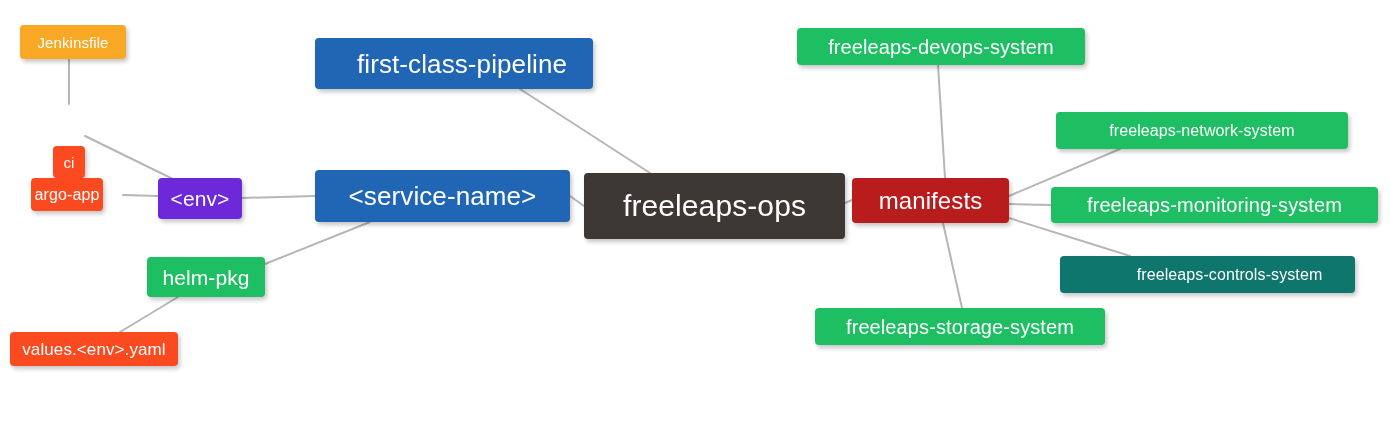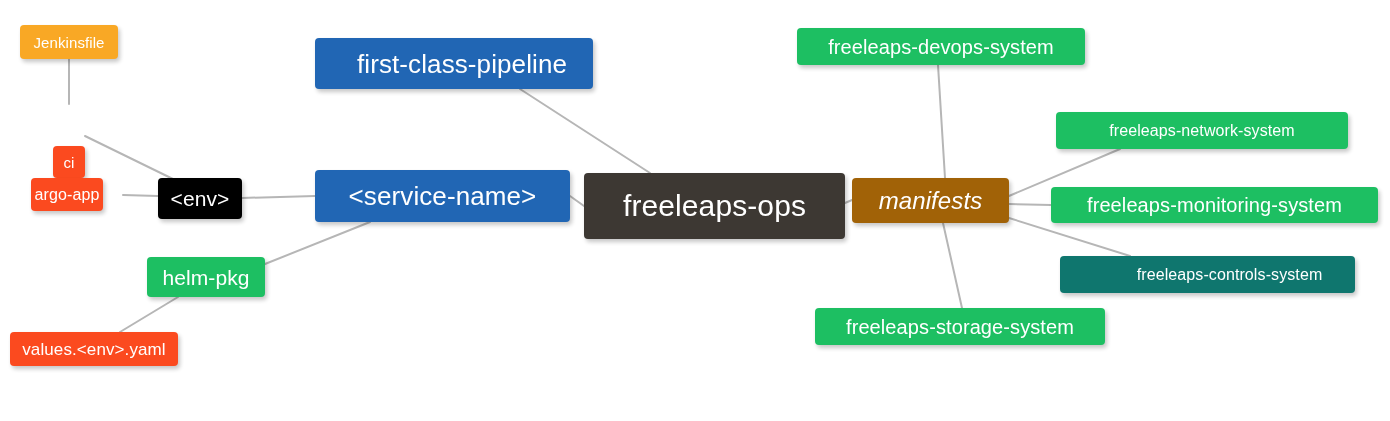--- a/index.html
+++ b/index.html
@@ -76,36 +76,36 @@
       <path class="edge" d="M 1009 218 L 1130 256" stroke="#b6b6b6"></path>
       <path class="edge" d="M 943 223 L 962 308" stroke="#b6b6b6"></path>
     </svg>
   <div id="node-layer">
       <div class="node node-root" style="left: 584px; top: 173px; width: 261px; height: 66px; background: rgb(61, 56, 51); font-size: 30px;">
         <span class="node-label">freeleaps-ops</span>
       </div>
       <div class="node node-branch" style="left: 315px; top: 170px; width: 255px; height: 52px; background: rgb(33, 102, 180); font-size: 26px;">
         <span class="node-label">&lt;service-name&gt;</span>
       </div>
-      <div class="node node-branch" style="left: 852px; top: 178px; width: 157px; height: 45px; background: #a16207; font-size: 24px; font-style: italic;">
+      <div class="node node-branch" style="left: 852px; top: 178px; width: 157px; height: 45px; background: #b91c1c; font-size: 24px;">
         <span class="node-label">manifests</span>
       </div>
       <div class="node node-branch" style="left: 315px; top: 38px; width: 278px; height: 51px; background: rgb(33, 102, 180); font-size: 26px; padding-left: 16px;">
         <span class="node-label">first-class-pipeline</span>
       </div>
-      <div class="node node-leaf" style="left: 158px; top: 178px; width: 84px; height: 41px; background: #000000; font-size: 21px;">
+      <div class="node node-leaf" style="left: 158px; top: 178px; width: 84px; height: 41px; background: #6d28d9; font-size: 21px;">
         <span class="node-label">&lt;env&gt;</span>
       </div>
       <div class="node node-leaf" style="left: 147px; top: 257px; width: 118px; height: 40px; background: rgb(29, 191, 98); font-size: 21px;">
         <span class="node-label">helm-pkg</span>
       </div>
       <div class="node node-leaf" style="left: 53px; top: 104px; width: 32px; height: 32px; background: rgb(251, 74, 31); font-size: 15px; margin-top: 42px;">
         <span class="node-label">ci</span>
       </div>
-      <div class="node node-leaf" style="left: 20px; top: 25px; width: 98px; height: 34px; background: rgb(249, 168, 37); font-size: 15px;">
+      <div class="node node-leaf" style="left: 20px; top: 25px; width: 106px; height: 34px; background: rgb(249, 168, 37); font-size: 15px;">
         <span class="node-label">Jenkinsfile</span>
       </div>
       <div class="node node-leaf" style="left: 31px; top: 178px; width: 72px; height: 33px; background: rgb(251, 74, 31); font-size: 16px;">
         <span class="node-label">argo-app</span>
       </div>
       <div class="node node-leaf" style="left: 10px; top: 332px; width: 168px; height: 34px; background: rgb(251, 74, 31); font-size: 17px;">
         <span class="node-label">values.&lt;env&gt;.yaml</span>
       </div>
       <div class="node node-leaf" style="left: 797px; top: 28px; width: 288px; height: 37px; background: rgb(29, 191, 98); font-size: 20px;">
         <span class="node-label">freeleaps-devops-system</span>

